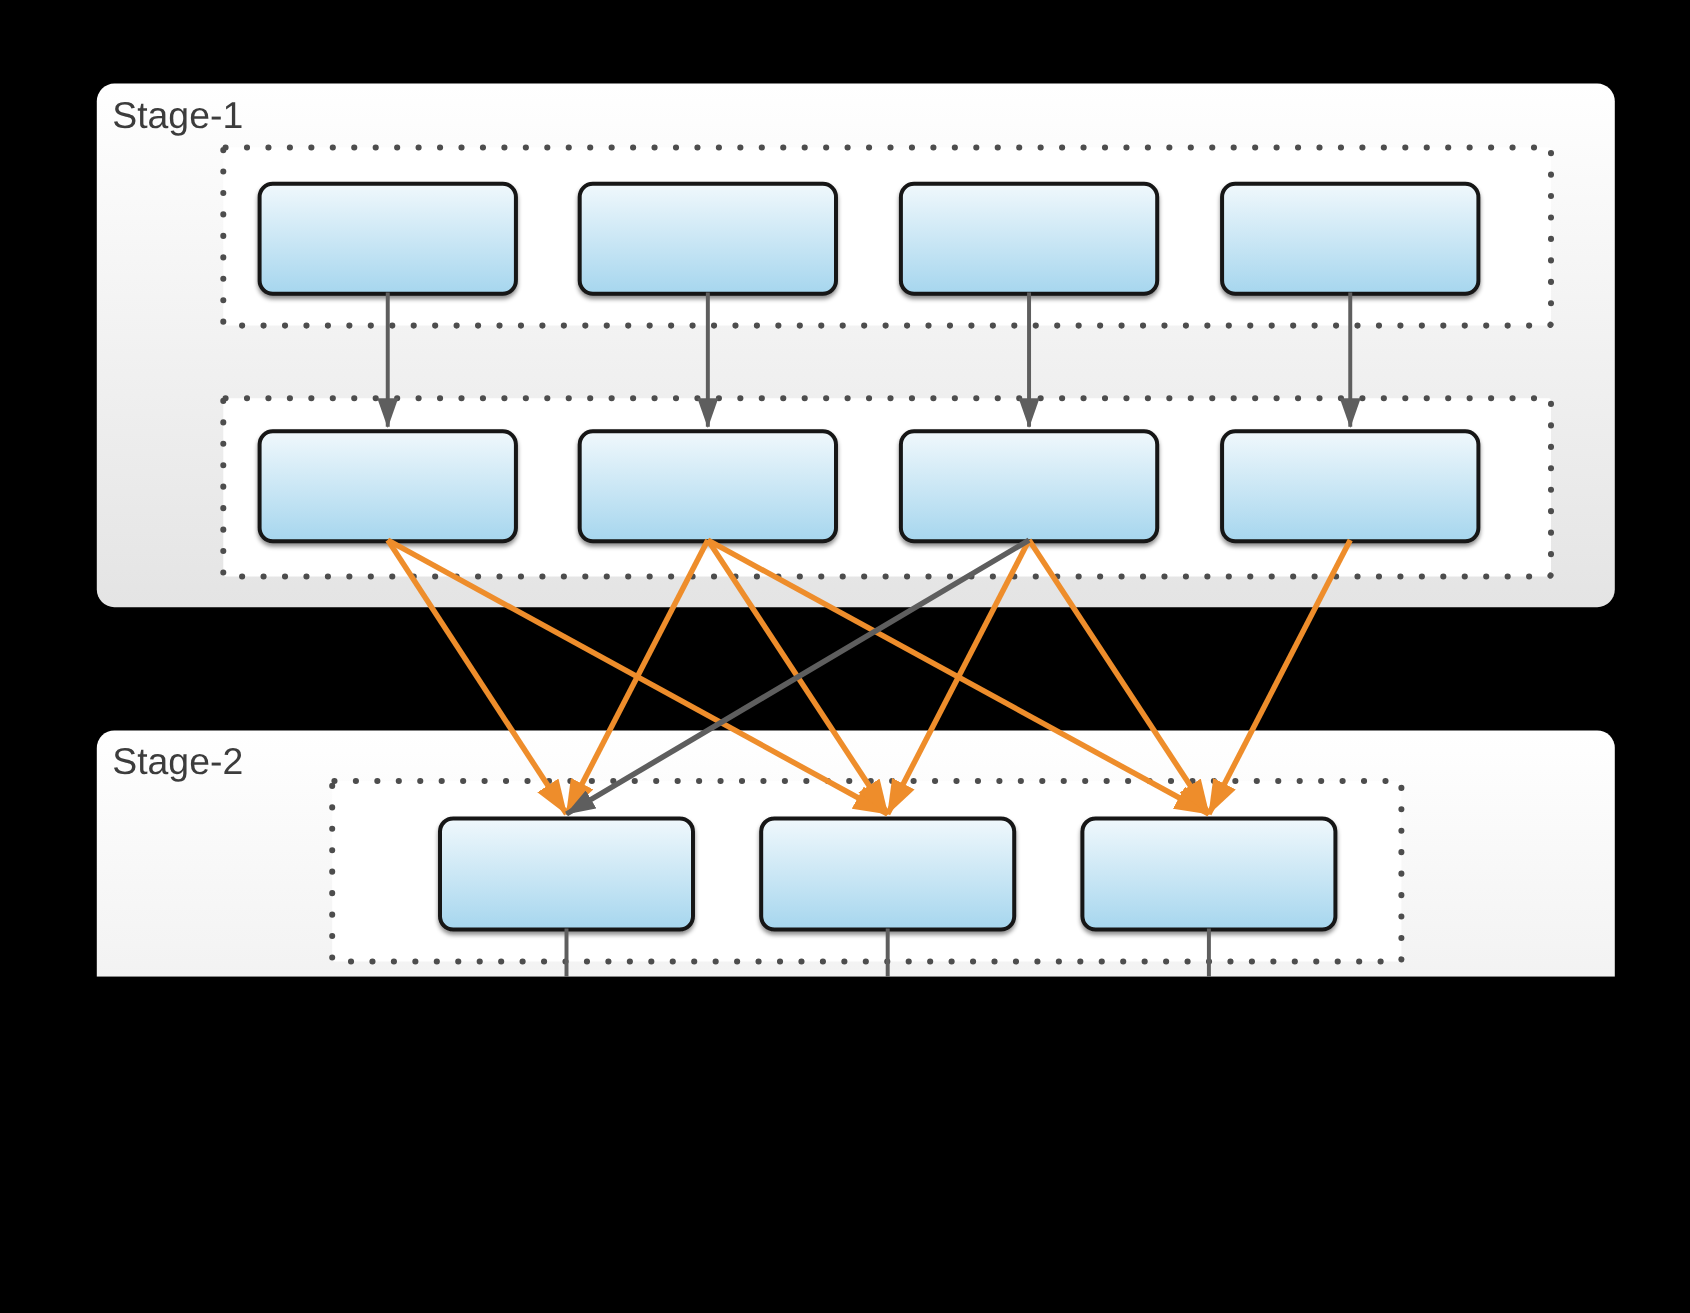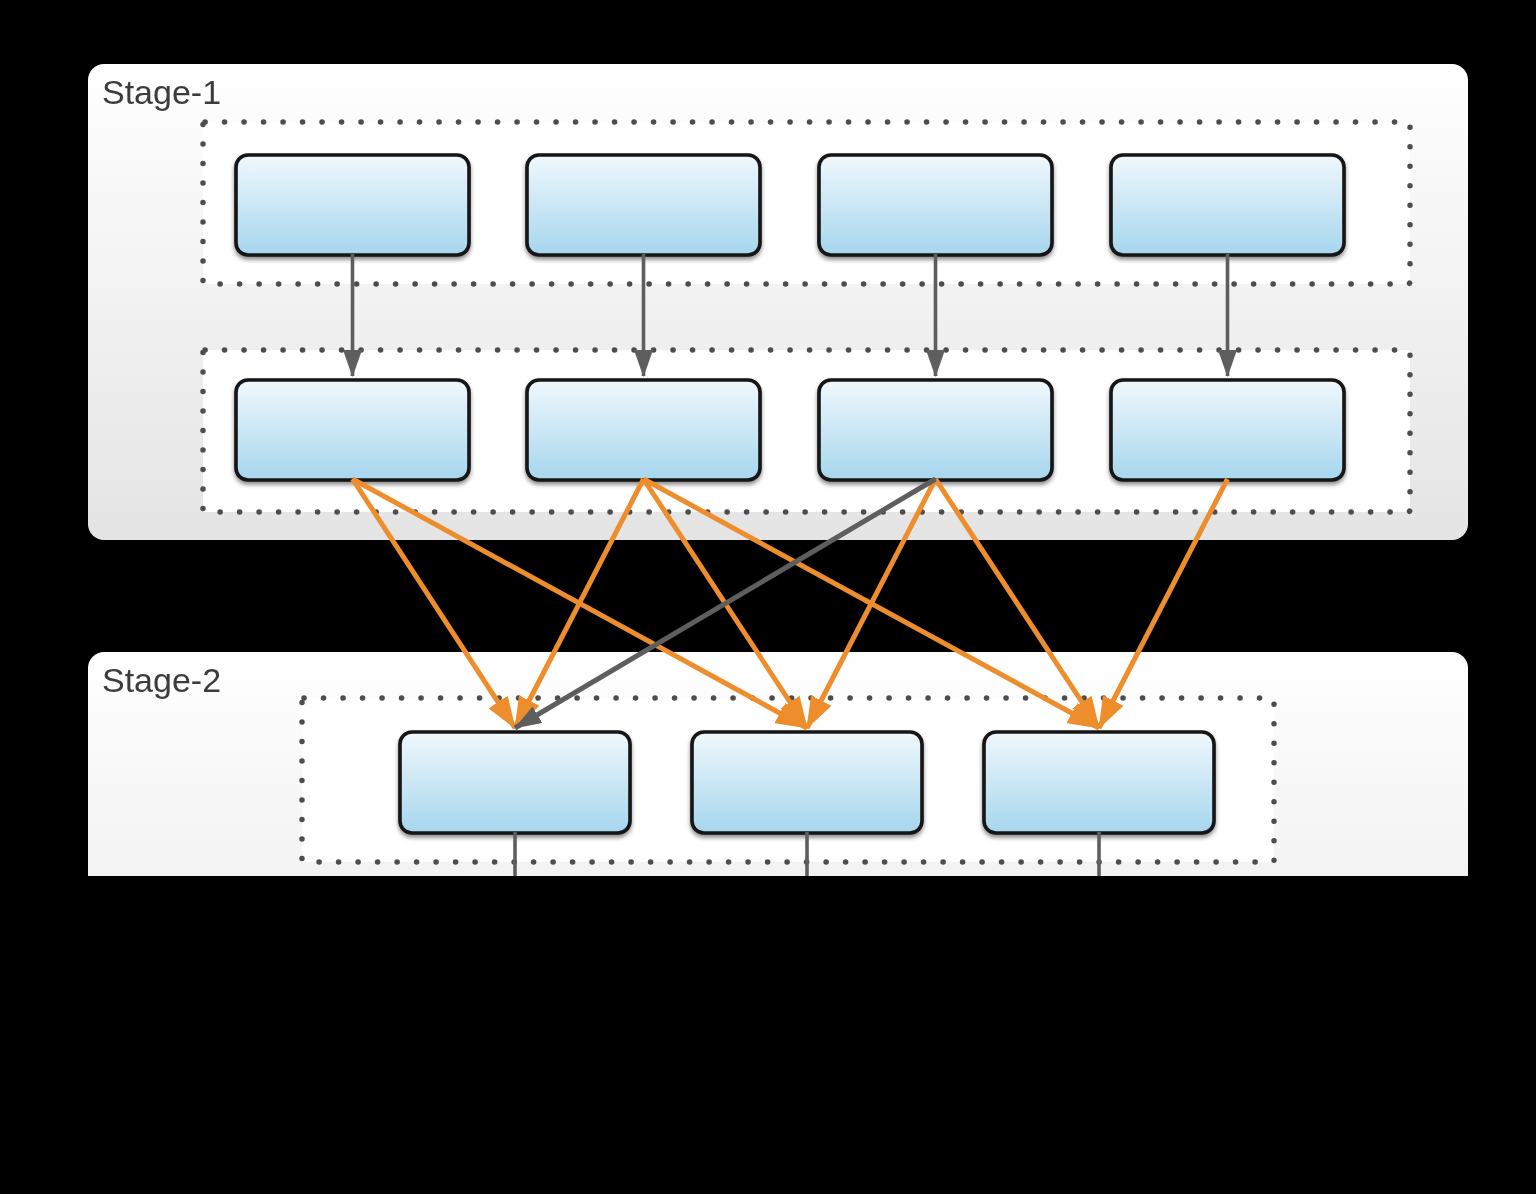--- a/index.html
+++ b/index.html
@@ -3,20 +3,21 @@
 <meta charset="utf-8">
 <style>
   html, body { margin: 0; padding: 0; }
   body { background: #000000; }
   .canvas {
     position: relative;
     width: 1536px;
     height: 876px;
     background: #000000;
     overflow: hidden;
+    margin-top: 12px;
   }
   svg { display: block; }
   .stage-label {
     font-family: "Liberation Sans", "DejaVu Sans", sans-serif;
     font-size: 34px;
     font-weight: 400;
   }
   .row-frame {
     stroke-width: 5.5;
     stroke-dasharray: 0.1 19.4;

